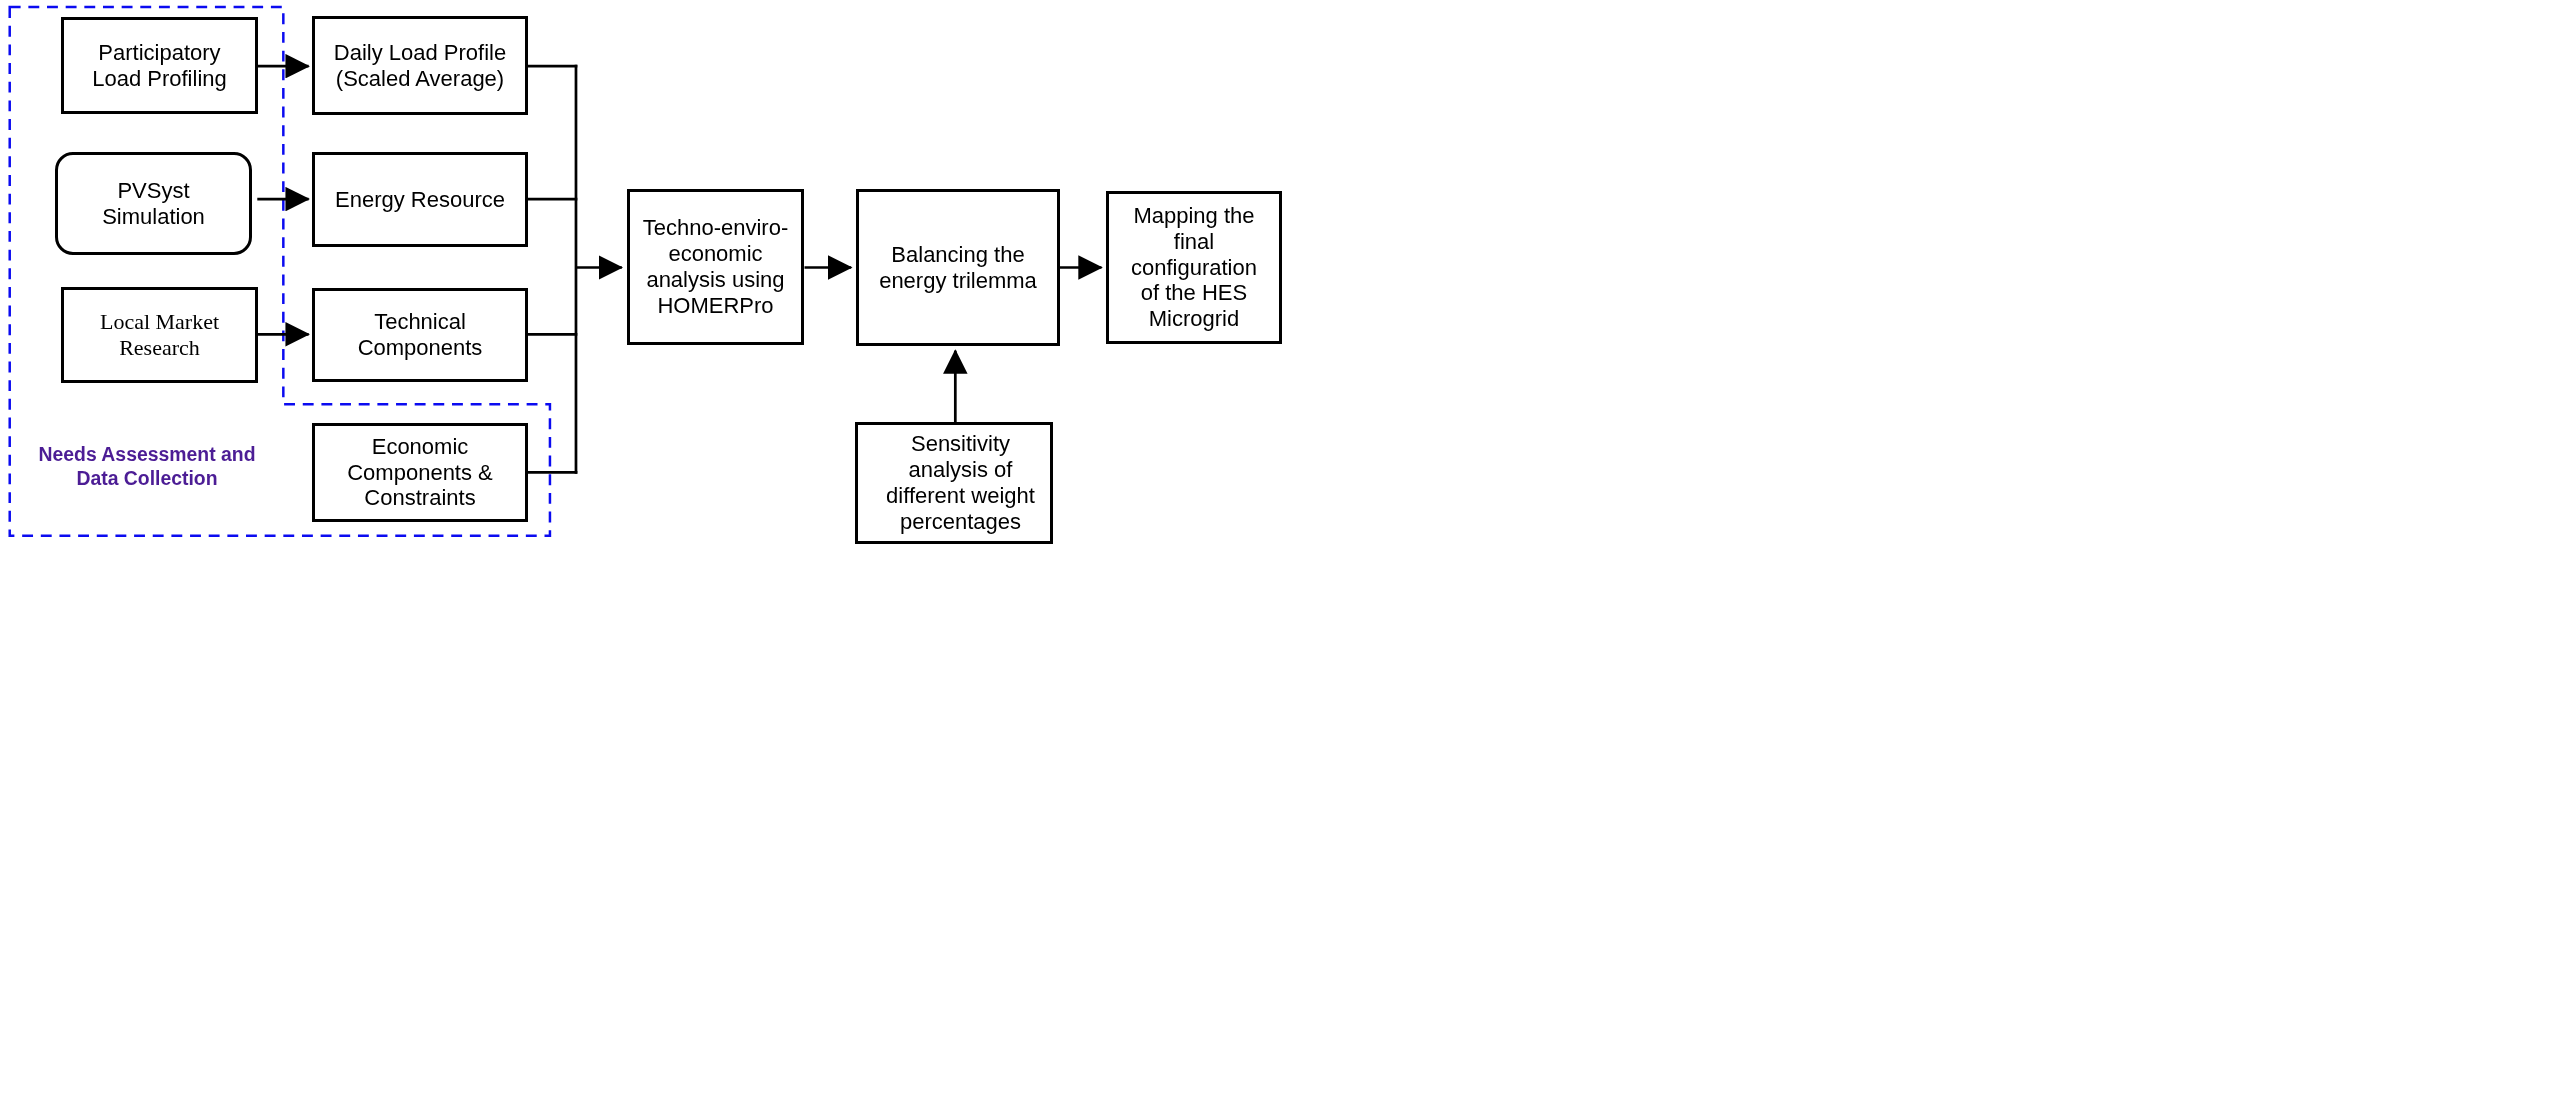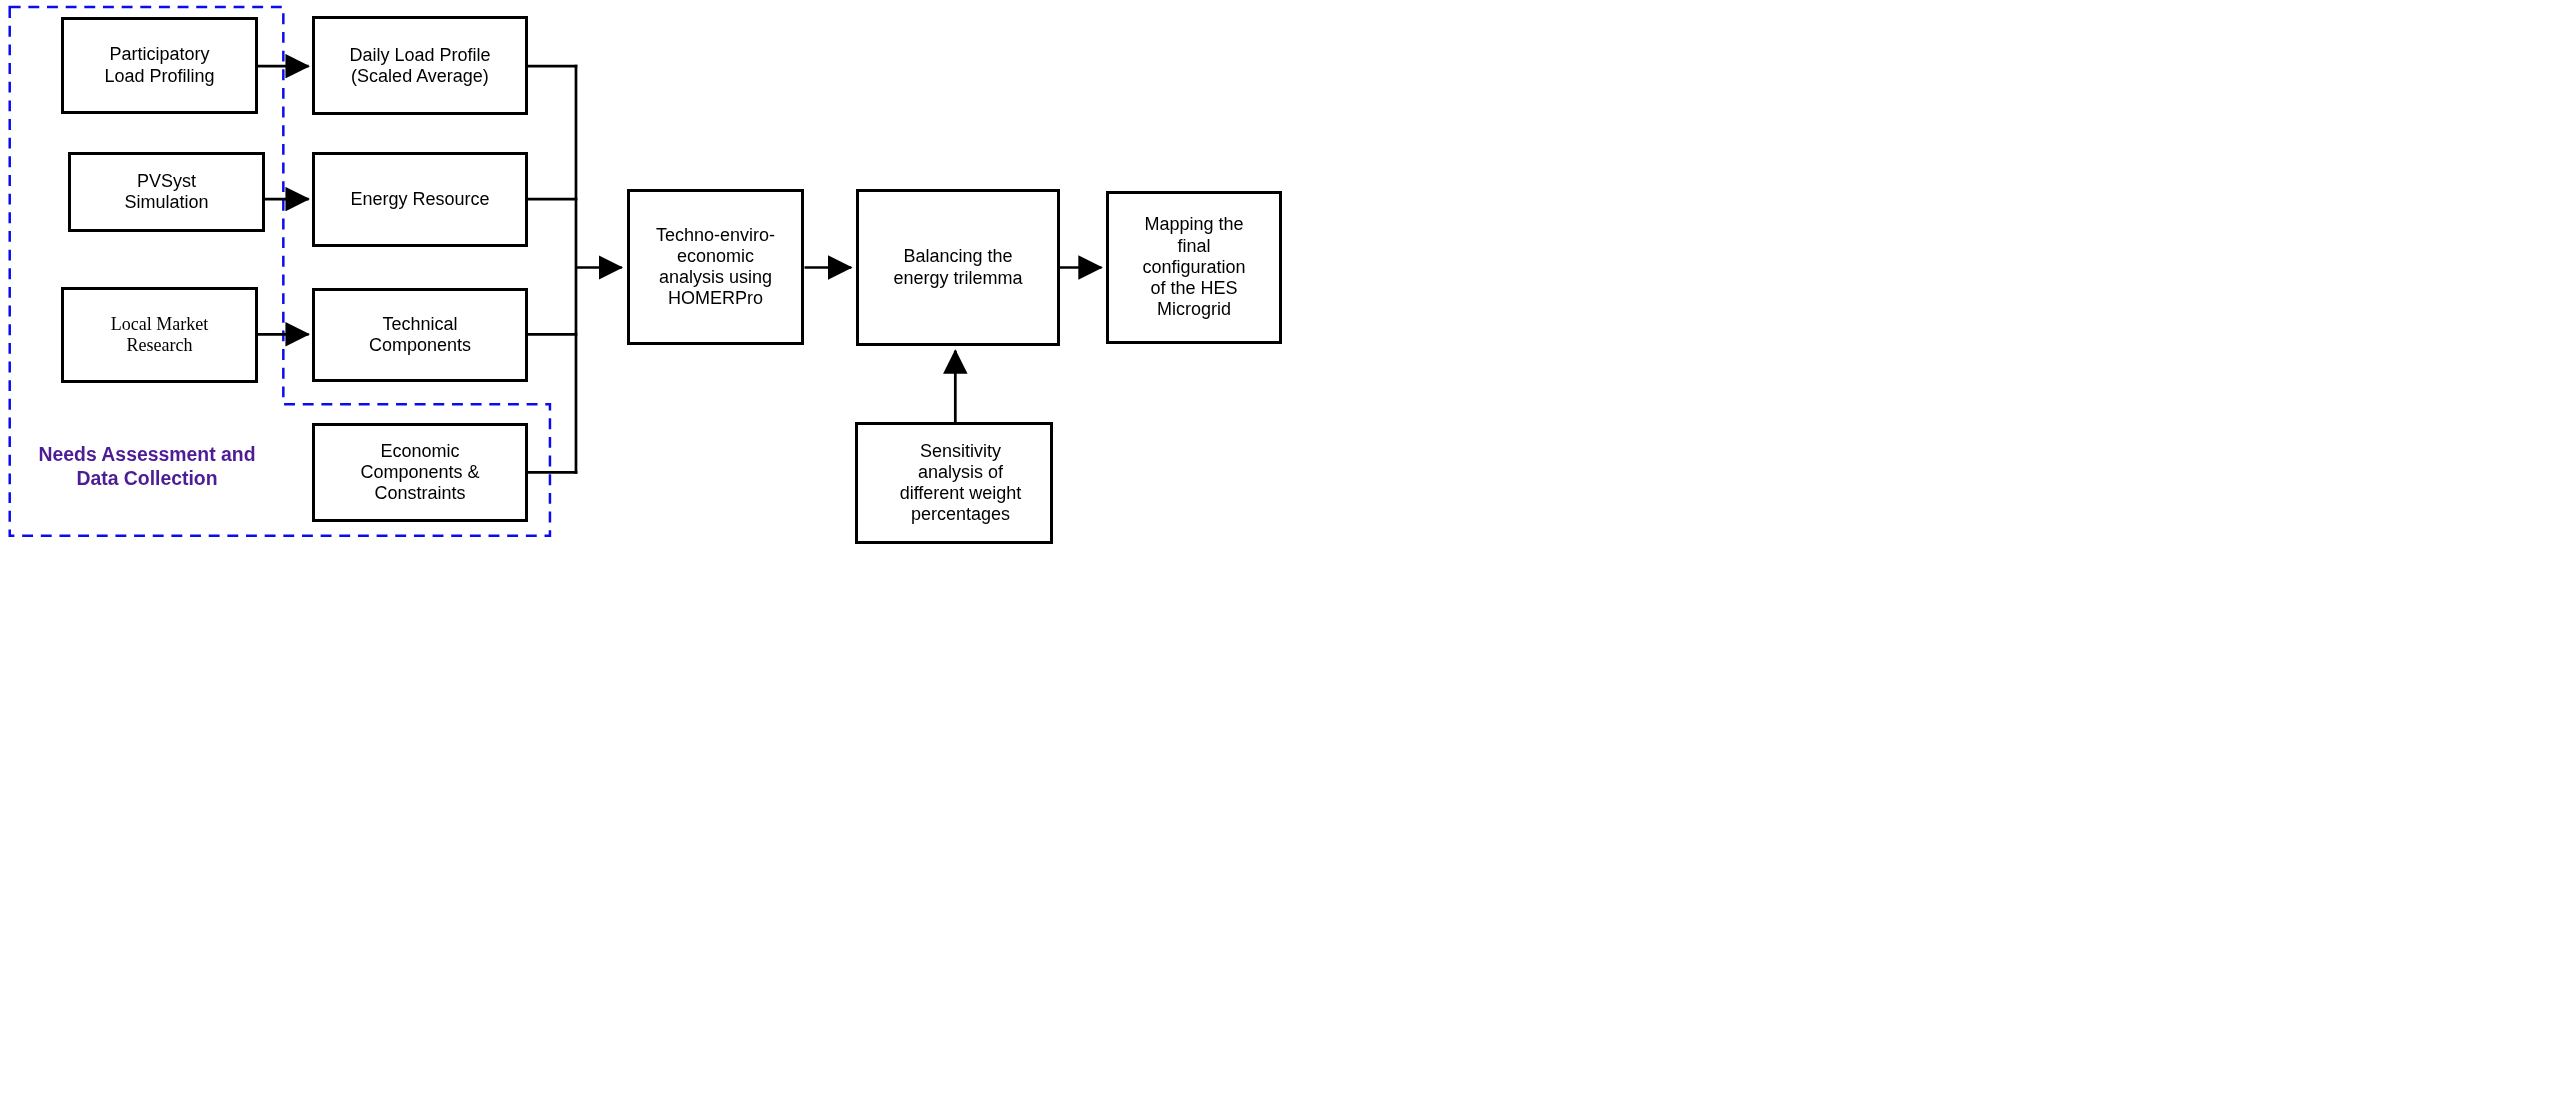--- a/index.html
+++ b/index.html
@@ -24,27 +24,27 @@
   .node {
     position: absolute;
     box-sizing: border-box;
     border: 3.1px solid #000000;
     background: #ffffff;
     display: flex;
     align-items: center;
     justify-content: center;
     text-align: center;
     white-space: pre-line;
-    font-size: 18px;
+    font-size: 22px;
     line-height: 1.18;
     color: #000000;
   }
   
   .n-participatory { left: 61px;  top: 17px;  width: 197px; height: 97px; }
-  .n-pvsyst        { left: 68px;  top: 152px; width: 197px; height: 80px; }
+  .n-pvsyst        { left: 55px;  top: 152px; width: 197px; height: 103px; border-radius: 18px; }
   .n-localmarket   { left: 61px;  top: 287px; width: 197px; height: 96px; font-family: Liberation Serif, serif; }
   
   .n-dailyload     { left: 312px; top: 16.3px;  width: 216px; height: 99px; }
   .n-energy        { left: 312px; top: 152px; width: 216px; height: 95px; }
   .n-technical     { left: 312px; top: 288px; width: 216px; height: 94px; }
   .n-economic      { left: 312px; top: 423px; width: 216px; height: 99px; }
   
   .n-homer         { left: 627px;  top: 189px; width: 177px; height: 156px; text-align: center; }
   .n-balancing     { left: 856px; top: 189px; width: 204px; height: 157px; }
   .n-mapping       { left: 1106px; top: 191px; width: 176px; height: 153px; }

